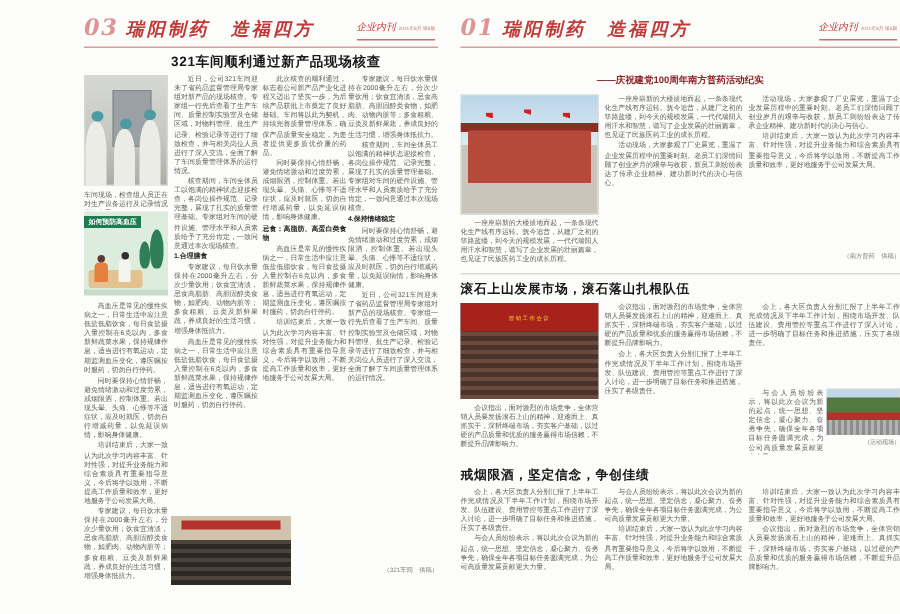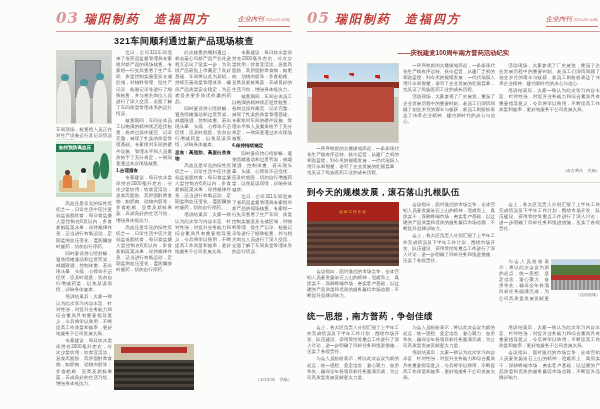--- a/index.html
+++ b/index.html
@@ -151,21 +151,21 @@
 
   <div class="photo p-meet" style="left:58px;top:344px;width:80px;height:46px;">
     <div class="pm-wall"></div>
     <div class="pm-banner"></div>
     <div class="pm-crowd"></div>
   </div>
 </div>
 
 <div class="page" id="p4">
   <div class="mast">
-    <span class="pageno">05</span><span class="brand">瑞阳制药　造福四方</span>
+    <span class="pageno">01</span><span class="brand">瑞阳制药　造福四方</span>
     <span class="mastlogo"><span class="logoscript">企业内刊</span><span class="logosub">2021年8月 第8期</span></span>
   </div>
   <div class="mastrule"></div>
 
   <div class="subtitle" style="left:0;top:49px;width:293px;">——庆祝建党100周年南方普药活动纪实</div>
 
   <div class="photo p-bldg" style="left:0;top:63px;width:92px;height:80px;">
     <div class="pb-roof"></div>
     <div class="pb-bldg"></div>
     <div class="pb-flag" style="left:18%;top:15%;"></div>
@@ -180,21 +180,21 @@
     <p class="para">活动现场，大家参观了厂史展览，重温了企业发展历程中的重要时刻。老员工们深情回顾了创业岁月的艰辛与收获，新员工则纷纷表达了传承企业精神、建功新时代的决心与信心。</p>
   </div>
   <div class="col" style="left:192px;top:63px;width:101px;height:102px;">
     <p class="para">活动现场，大家参观了厂史展览，重温了企业发展历程中的重要时刻。老员工们深情回顾了创业岁月的艰辛与收获，新员工则纷纷表达了传承企业精神、建功新时代的决心与信心。</p>
     <p class="para">培训结束后，大家一致认为此次学习内容丰富、针对性强，对提升业务能力和综合素质具有重要指导意义，今后将学以致用，不断提高工作质量和效率，更好地服务于公司发展大局。</p>
   </div>
   <div class="credit" style="left:192px;top:168px;width:101px;">（南方普药　供稿）</div>
 
   <div class="divider" style="left:0;top:182px;width:293px;"></div>
 
-  <div class="headline h-mid" style="left:0;top:187px;width:293px;">到今天的规模发展，滚石落山扎根队伍</div>
+  <div class="headline h-mid" style="left:0;top:187px;width:293px;">滚石上山发展市场，滚石落山扎根队伍</div>
   <div class="photo p-rally" style="left:0;top:202px;width:92px;height:64px;">
     <div class="pr-banner">
         <span>营销工作会议</span>
       </div>
     <div class="pr-crowd"></div>
   </div>
   <div class="col" style="left:0;top:269px;width:92px;height:36px;">
     <p class="para">会议指出，面对激烈的市场竞争，全体营销人员要发扬滚石上山的精神，迎难而上、真抓实干，深耕终端市场，夯实客户基础，以过硬的产品质量和优质的服务赢得市场信赖，不断提升品牌影响力。</p>
   </div>
   <div class="col" style="left:96px;top:202px;width:92px;height:103px;">
@@ -207,21 +207,21 @@
   <div class="col" style="left:192px;top:259px;width:50px;height:44px;">
     <p class="para">与会人员纷纷表示，将以此次会议为新的起点，统一思想、坚定信念，凝心聚力、奋勇争先，确保全年各项目标任务圆满完成，为公司高质量发展贡献更大力量。</p>
   </div>
   <div class="photo p-out" style="left:244px;top:259px;width:49px;height:31px;">
     <div class="po-tree"></div>
     <div class="po-banner"></div>
     <div class="po-people"></div>
   </div>
   <div class="caption" style="left:235px;top:292px;width:58px;">（活动现场）</div>
 
-  <div class="headline h-mid" style="left:0;top:311px;width:293px;">统一思想，南方普药，争创佳绩</div>
+  <div class="headline h-mid" style="left:0;top:311px;width:293px;">戒烟限酒，坚定信念，争创佳绩</div>
   <div class="col" style="left:0;top:325px;width:92px;height:80px;">
     <p class="para">会上，各大区负责人分别汇报了上半年工作完成情况及下半年工作计划，围绕市场开发、队伍建设、费用管控等重点工作进行了深入讨论，进一步明确了目标任务和推进措施，压实了各级责任。</p>
     <p class="para">与会人员纷纷表示，将以此次会议为新的起点，统一思想、坚定信念，凝心聚力、奋勇争先，确保全年各项目标任务圆满完成，为公司高质量发展贡献更大力量。</p>
   </div>
   <div class="col" style="left:96px;top:325px;width:92px;height:80px;">
     <p class="para">与会人员纷纷表示，将以此次会议为新的起点，统一思想、坚定信念，凝心聚力、奋勇争先，确保全年各项目标任务圆满完成，为公司高质量发展贡献更大力量。</p>
     <p class="para">培训结束后，大家一致认为此次学习内容丰富、针对性强，对提升业务能力和综合素质具有重要指导意义，今后将学以致用，不断提高工作质量和效率，更好地服务于公司发展大局。</p>
   </div>
   <div class="col" style="left:192px;top:325px;width:101px;height:80px;">
     <p class="para">培训结束后，大家一致认为此次学习内容丰富、针对性强，对提升业务能力和综合素质具有重要指导意义，今后将学以致用，不断提高工作质量和效率，更好地服务于公司发展大局。</p>

